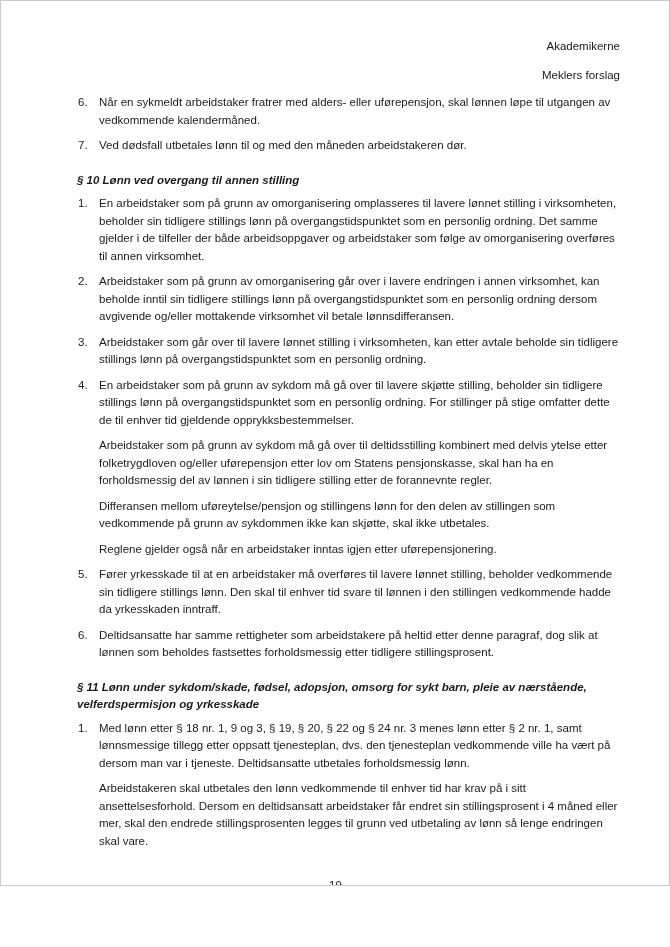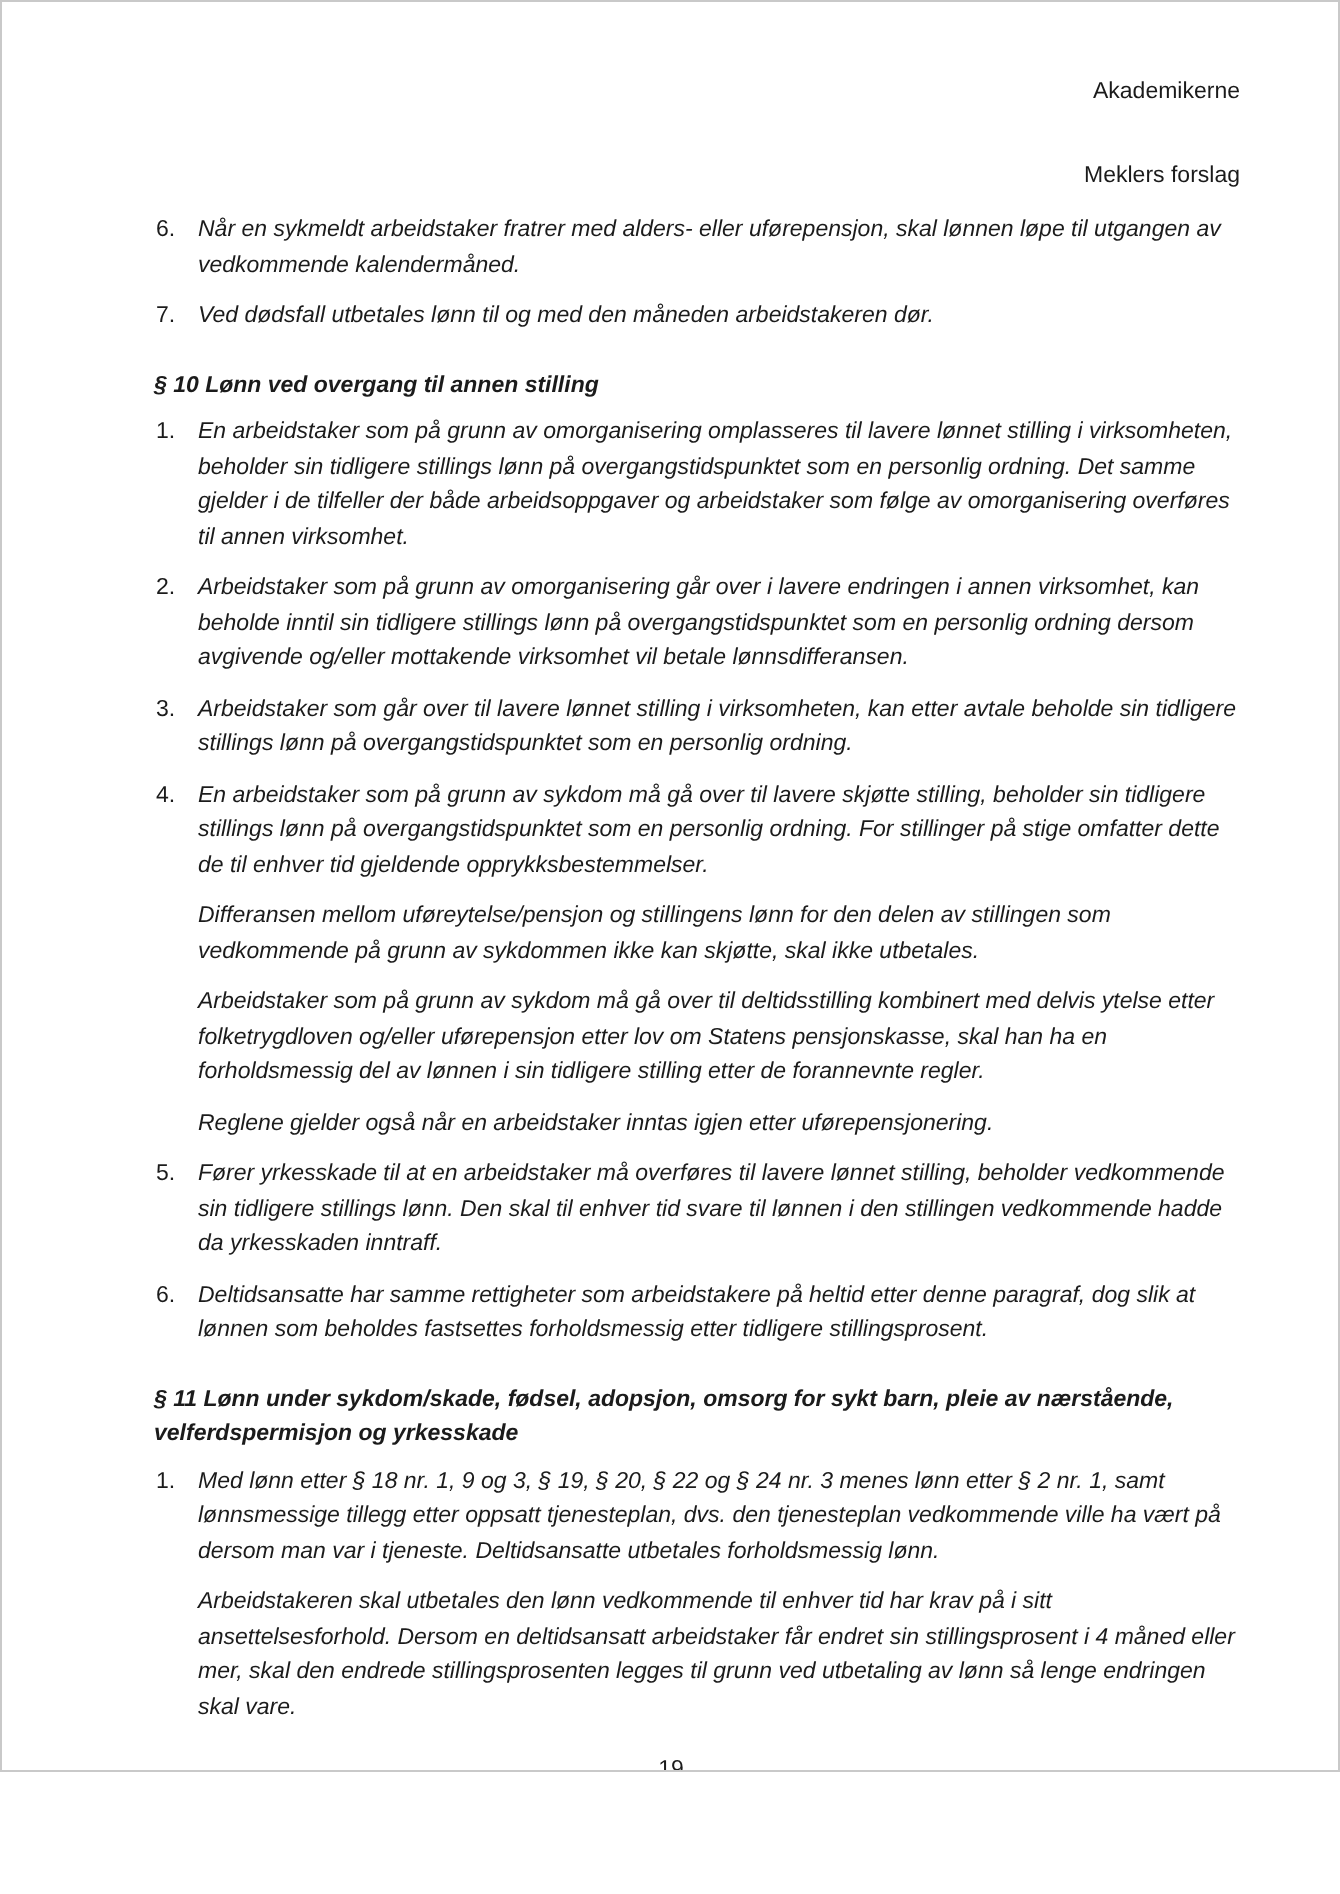--- a/index.html
+++ b/index.html
@@ -18,42 +18,41 @@
     font-family: "Liberation Sans", "DejaVu Sans", sans-serif;
     font-size: 11.5px;
     line-height: 17.5px;
     color: #1b1b1b;
     overflow: hidden;
   }
   .doc-header {
     text-align: right;
   }
   .header-line + .header-line {
-    margin-top: 24px;
+    margin-top: 11px;
   }
   .doc-body {
     margin-top: 10px;
   }
   .num-list .item {
     display: flex;
     margin-bottom: 8px;
     padding-left: 1px;
   }
   .num-list .item:last-child {
     margin-bottom: 0;
   }
   .num {
     flex: 0 0 21px;
   }
   .item-body {
     flex: 1 1 auto;
   }
   .item-body p {
     margin: 0 0 8px 0;
-    font-style: italic;
   }
   .item-body p:last-child {
     margin-bottom: 0;
   }
   .sec-heading {
     font-size: 11.5px;
     font-weight: bold;
     line-height: 17.5px;
     margin: 17px 0 6px 0;
     font-style: italic;
@@ -114,22 +113,22 @@
           <div class="item">
             <span class="num">3.</span>
             <div class="item-body">
               <p>Arbeidstaker som går over til lavere lønnet stilling i virksomheten, kan etter avtale beholde sin tidligere stillings lønn på overgangstidspunktet som en personlig ordning.</p>
             </div>
           </div>
           <div class="item">
             <span class="num">4.</span>
             <div class="item-body">
               <p>En arbeidstaker som på grunn av sykdom må gå over til lavere skjøtte stilling, beholder sin tidligere stillings lønn på overgangstidspunktet som en personlig ordning. For stillinger på stige omfatter dette de til enhver tid gjeldende opprykksbestemmelser.</p>
+              <p>Arbeidstaker som på grunn av sykdom må gå over til deltidsstilling kombinert med delvis ytelse etter folketrygdloven og/eller uførepensjon etter lov om Statens pensjonskasse, skal han ha en forholdsmessig del av lønnen i sin tidligere stilling etter de forannevnte regler.</p>
               <p>Differansen mellom uføreytelse/pensjon og stillingens lønn for den delen av stillingen som vedkommende på grunn av sykdommen ikke kan skjøtte, skal ikke utbetales.</p>
-              <p>Arbeidstaker som på grunn av sykdom må gå over til deltidsstilling kombinert med delvis ytelse etter folketrygdloven og/eller uførepensjon etter lov om Statens pensjonskasse, skal han ha en forholdsmessig del av lønnen i sin tidligere stilling etter de forannevnte regler.</p>
               <p>Reglene gjelder også når en arbeidstaker inntas igjen etter uførepensjonering.</p>
             </div>
           </div>
           <div class="item">
             <span class="num">5.</span>
             <div class="item-body">
               <p>Fører yrkesskade til at en arbeidstaker må overføres til lavere lønnet stilling, beholder vedkommende sin tidligere stillings lønn. Den skal til enhver tid svare til lønnen i den stillingen vedkommende hadde da yrkesskaden inntraff.</p>
             </div>
           </div>
           <div class="item">

